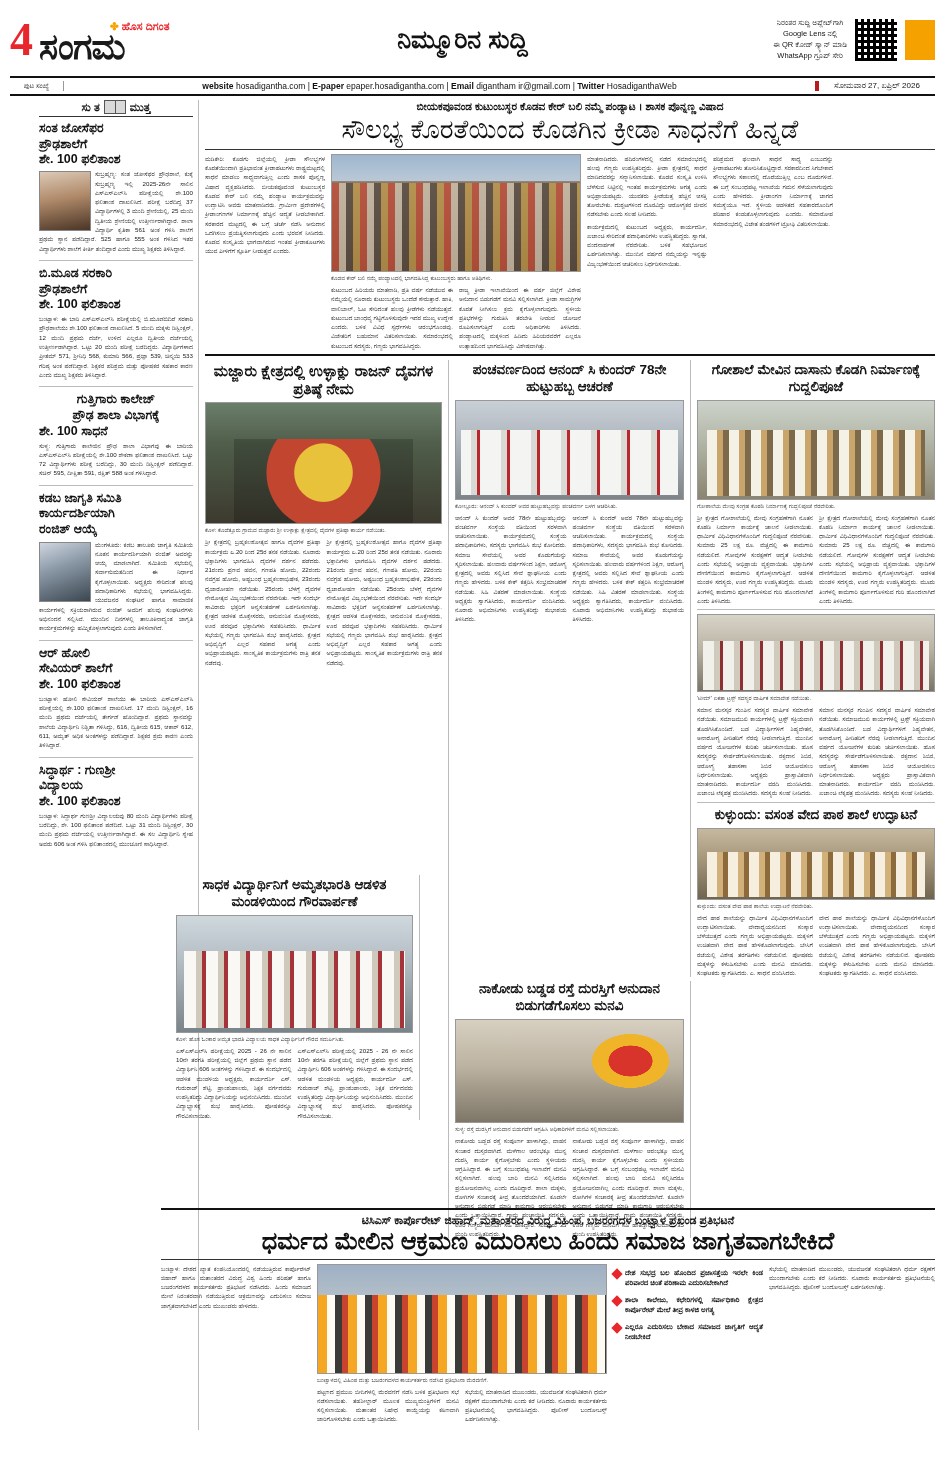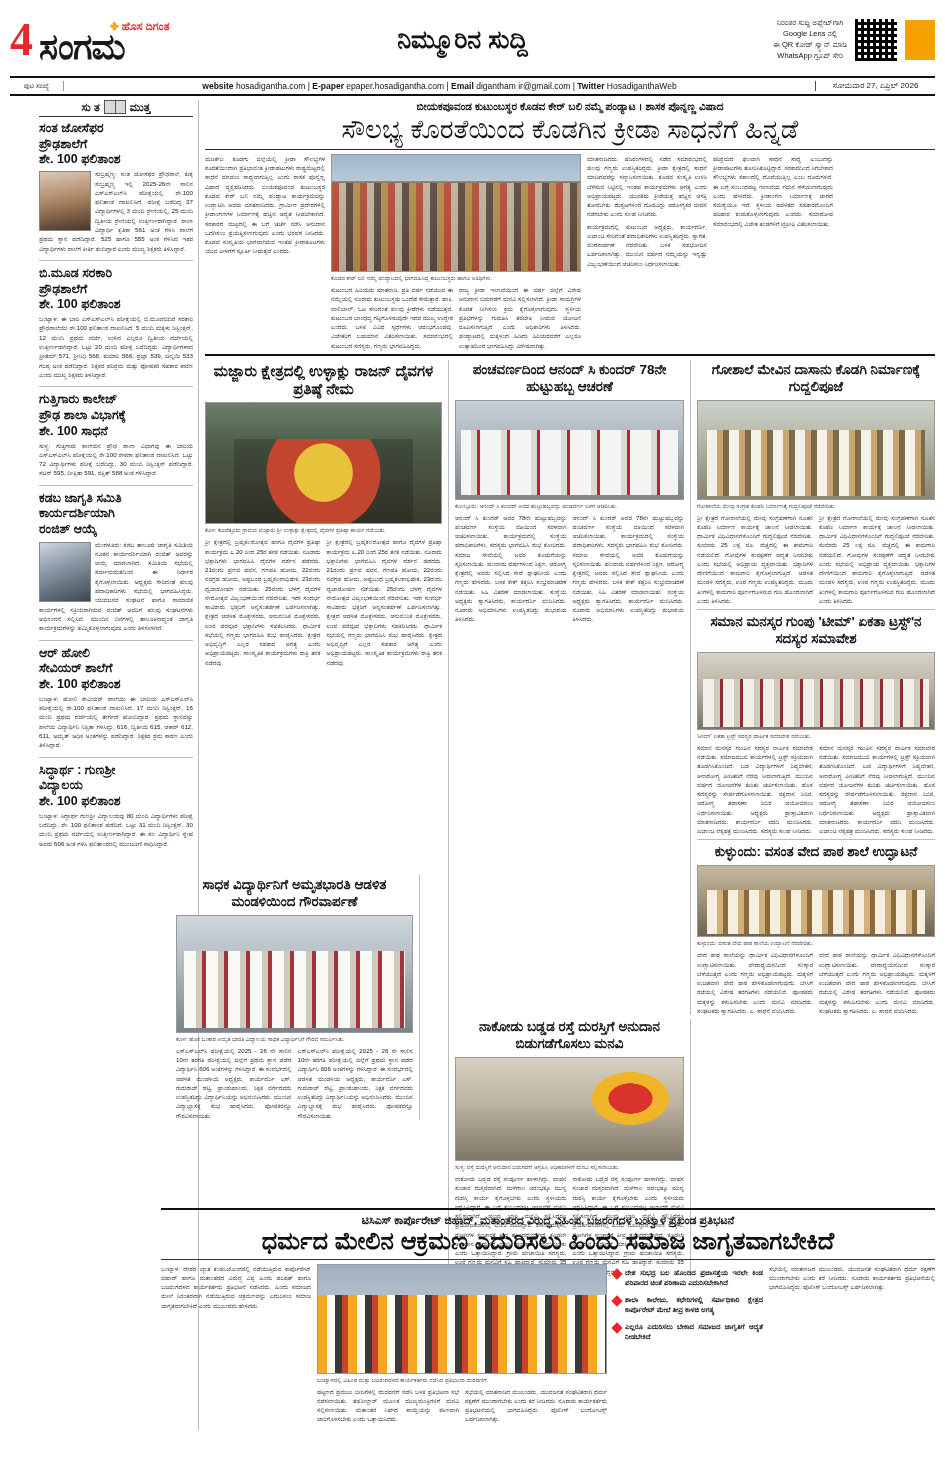--- a/index.html
+++ b/index.html
@@ -28,21 +28,21 @@
       repeating-linear-gradient(0deg,#000 0 3px,#fff 3px 6px),
       repeating-linear-gradient(90deg,#000 0 3px,transparent 3px 6px);
       background-blend-mode:multiply; border:2px solid #fff; }
   .mh-orange { width:30px; height:40px; background:#f5a100; }
 
   
   .infobar { display:flex; align-items:center; border-top:2px solid #111; border-bottom:2px solid #111; height:20px; font-size:8.5px; margin-top:2px; }
   .ib-left { width:54px; border-right:1px solid #999; text-align:center; font-size:7px; line-height:1.1; padding:1px; }
   .ib-mid { flex:1; text-align:center; }
   .ib-mid b { font-weight:bold; }
-  .ib-right { width:120px; text-align:center; border-left:1px solid #b91c1c; font-size:8px; }
+  .ib-right { width:120px; text-align:center; border-left:4px solid #b91c1c; font-size:8px; }
 
   
   .content { display:flex; margin-top:4px; height:1330px;margin-left:29px; }
   .col-left { width:160px; border-right:1px solid #bbb; padding-right:5px; }
   .col-main { flex:1; padding-left:6px; }
 
   
   .rail-head { display:flex; align-items:center; justify-content:center; gap:4px; border-bottom:1px solid #333; padding-bottom:2px; margin-bottom:4px; }
   .rail-head span { font-size:11px; font-weight:bold; }
   .book-ico { width:22px; height:14px; background:#d9d9d9; border:1px solid #555; position:relative; }
@@ -180,21 +180,21 @@
 
       <div class="rail-item">
         <div class="rail-title" style="white-space:pre-line;">ಬಿ.ಮೂಡ ಸರಕಾರಿ
 ಪ್ರೌಢಶಾಲೆಗೆ</div>
         <div class="rail-pct">ಶೇ. 100 ಫಲಿತಾಂಶ</div>
         <div class="rail-body">ಬಂಟ್ವಾಳ: ಈ ಬಾರಿ ಎಸ್‌ಎಸ್‌ಎಲ್‌ಸಿ ಪರೀಕ್ಷೆಯಲ್ಲಿ ಬಿ.ಮೂಡಬಿದಿರೆ ಸರಕಾರಿ ಪ್ರೌಢಶಾಲೆಯು ಶೇ.100 ಫಲಿತಾಂಶ ದಾಖಲಿಸಿದೆ. 5 ಮಂದಿ ಮಕ್ಕಳು ಡಿಸ್ಟಿಂಕ್ಷನ್, 12 ಮಂದಿ ಪ್ರಥಮ ದರ್ಜೆ, ಉಳಿದ ಎಲ್ಲರೂ ದ್ವಿತೀಯ ದರ್ಜೆಯಲ್ಲಿ ಉತ್ತೀರ್ಣರಾಗಿದ್ದಾರೆ. ಒಟ್ಟು 20 ಮಂದಿ ಪರೀಕ್ಷೆ ಬರೆದಿದ್ದರು. ವಿದ್ಯಾರ್ಥಿಗಳಾದ ಪ್ರೀತಮ್ 571, ಶ್ರೀನಿಧಿ 568, ಕುಮಾರಿ 566, ಪ್ರಜ್ಞಾ 539, ಚಿನ್ಮಯಿ 533 ಗರಿಷ್ಠ ಅಂಕ ಪಡೆದಿದ್ದಾರೆ. ಶಿಕ್ಷಕರ ಪರಿಶ್ರಮ ಮತ್ತು ಪೋಷಕರ ಸಹಕಾರ ಕಾರಣ ಎಂದು ಮುಖ್ಯ ಶಿಕ್ಷಕರು ತಿಳಿಸಿದ್ದಾರೆ.</div>
       </div>
       <div class="rail-sep"></div>
 
       <div class="rail-item">
-        <div class="rail-title" style="white-space:pre-line;">ಗುತ್ತಿಗಾರು ಕಾಲೇಜ್
+        <div class="rail-title" style="white-space:pre-line;text-align:center;">ಗುತ್ತಿಗಾರು ಕಾಲೇಜ್
 ಪ್ರೌಢ ಶಾಲಾ ವಿಭಾಗಕ್ಕೆ</div>
         <div class="rail-pct">ಶೇ. 100 ಸಾಧನೆ</div>
         <div class="rail-body">ಸುಳ್ಯ: ಗುತ್ತಿಗಾರು ಕಾಲೇಜಿನ ಪ್ರೌಢ ಶಾಲಾ ವಿಭಾಗವು ಈ ಬಾರಿಯ ಎಸ್‌ಎಸ್‌ಎಲ್‌ಸಿ ಪರೀಕ್ಷೆಯಲ್ಲಿ ಶೇ.100 ಶೇಕಡಾ ಫಲಿತಾಂಶ ದಾಖಲಿಸಿದೆ. ಒಟ್ಟು 72 ವಿದ್ಯಾರ್ಥಿಗಳು ಪರೀಕ್ಷೆ ಬರೆದಿದ್ದು, 30 ಮಂದಿ ಡಿಸ್ಟಿಂಕ್ಷನ್ ಪಡೆದಿದ್ದಾರೆ. ಸಚಿನ್ 595, ದೀಕ್ಷಿತಾ 591, ರಕ್ಷಿತ್ 588 ಅಂಕ ಗಳಿಸಿದ್ದಾರೆ.</div>
       </div>
       <div class="rail-sep"></div>
 
       <div class="rail-item">
         <div class="rail-title" style="white-space:pre-line;">ಕಡಬ ಜಾಗೃತಿ ಸಮಿತಿ
 ಕಾರ್ಯದರ್ಶಿಯಾಗಿ
 ರಂಜಿತ್ ಆಯ್ಕೆ</div>
@@ -298,21 +298,20 @@
                 <div class="colx">
                     <div class="body-text">ಶ್ರೀ ಕ್ಷೇತ್ರದ ಗೋಶಾಲೆಯಲ್ಲಿ ಮೇವು ಸಂಗ್ರಹಣೆಗಾಗಿ ನೂತನ ಕೊಠಡಿ ನಿರ್ಮಾಣ ಕಾರ್ಯಕ್ಕೆ ಚಾಲನೆ ನೀಡಲಾಯಿತು. ಧಾರ್ಮಿಕ ವಿಧಿವಿಧಾನಗಳೊಂದಿಗೆ ಗುದ್ದಲಿಪೂಜೆ ನೆರವೇರಿತು. ಸುಮಾರು 25 ಲಕ್ಷ ರೂ. ವೆಚ್ಚದಲ್ಲಿ ಈ ಕಾಮಗಾರಿ ನಡೆಯಲಿದೆ. ಗೋವುಗಳ ಸಂರಕ್ಷಣೆಗೆ ಆದ್ಯತೆ ನೀಡಬೇಕು ಎಂದು ಸಭೆಯಲ್ಲಿ ಅಭಿಪ್ರಾಯ ವ್ಯಕ್ತವಾಯಿತು. ಭಕ್ತಾದಿಗಳ ದೇಣಿಗೆಯಿಂದ ಕಾಮಗಾರಿ ಕೈಗೊಳ್ಳಲಾಗುತ್ತಿದೆ. ಆಡಳಿತ ಮಂಡಳಿ ಸದಸ್ಯರು, ಊರ ಗಣ್ಯರು ಉಪಸ್ಥಿತರಿದ್ದರು. ಮೂರು ತಿಂಗಳಲ್ಲಿ ಕಾಮಗಾರಿ ಪೂರ್ಣಗೊಳಿಸುವ ಗುರಿ ಹೊಂದಲಾಗಿದೆ ಎಂದು ತಿಳಿಸಿದರು.</div>
                   </div>
                 <div class="colx">
                     <div class="body-text">ಶ್ರೀ ಕ್ಷೇತ್ರದ ಗೋಶಾಲೆಯಲ್ಲಿ ಮೇವು ಸಂಗ್ರಹಣೆಗಾಗಿ ನೂತನ ಕೊಠಡಿ ನಿರ್ಮಾಣ ಕಾರ್ಯಕ್ಕೆ ಚಾಲನೆ ನೀಡಲಾಯಿತು. ಧಾರ್ಮಿಕ ವಿಧಿವಿಧಾನಗಳೊಂದಿಗೆ ಗುದ್ದಲಿಪೂಜೆ ನೆರವೇರಿತು. ಸುಮಾರು 25 ಲಕ್ಷ ರೂ. ವೆಚ್ಚದಲ್ಲಿ ಈ ಕಾಮಗಾರಿ ನಡೆಯಲಿದೆ. ಗೋವುಗಳ ಸಂರಕ್ಷಣೆಗೆ ಆದ್ಯತೆ ನೀಡಬೇಕು ಎಂದು ಸಭೆಯಲ್ಲಿ ಅಭಿಪ್ರಾಯ ವ್ಯಕ್ತವಾಯಿತು. ಭಕ್ತಾದಿಗಳ ದೇಣಿಗೆಯಿಂದ ಕಾಮಗಾರಿ ಕೈಗೊಳ್ಳಲಾಗುತ್ತಿದೆ. ಆಡಳಿತ ಮಂಡಳಿ ಸದಸ್ಯರು, ಊರ ಗಣ್ಯರು ಉಪಸ್ಥಿತರಿದ್ದರು. ಮೂರು ತಿಂಗಳಲ್ಲಿ ಕಾಮಗಾರಿ ಪೂರ್ಣಗೊಳಿಸುವ ಗುರಿ ಹೊಂದಲಾಗಿದೆ ಎಂದು ತಿಳಿಸಿದರು.</div>
                   </div>
               </div>
               <div class="rule-thin"></div>
 
               <div>
-                <div class="sec-head-sm">ಸಮಾನ ಮನಸ್ಕರ ಗುಂಪು 'ಟೀಮ್' ಏಕತಾ ಟ್ರಸ್ಟ್'ನ ಸದಸ್ಯರ ಸಮಾವೇಶ</div>
                 <div class="photo p-group" style="height:78px;"></div>
                 <div class="cap">'ಟೀಮ್' ಏಕತಾ ಟ್ರಸ್ಟ್ ಸದಸ್ಯರ ವಾರ್ಷಿಕ ಸಮಾವೇಶ ನಡೆಯಿತು.</div>
                 <div class="cols3" style="margin-top:3px;">
                   <div class="colx">
                       <div class="body-text">ಸಮಾನ ಮನಸ್ಕರ ಗುಂಪಿನ ಸದಸ್ಯರ ವಾರ್ಷಿಕ ಸಮಾವೇಶ ನಡೆಯಿತು. ಸಮಾಜಮುಖಿ ಕಾರ್ಯಗಳಲ್ಲಿ ಟ್ರಸ್ಟ್ ಸಕ್ರಿಯವಾಗಿ ತೊಡಗಿಸಿಕೊಂಡಿದೆ. ಬಡ ವಿದ್ಯಾರ್ಥಿಗಳಿಗೆ ಶಿಷ್ಯವೇತನ, ಅನಾರೋಗ್ಯ ಪೀಡಿತರಿಗೆ ನೆರವು ನೀಡಲಾಗುತ್ತಿದೆ. ಮುಂದಿನ ವರ್ಷದ ಯೋಜನೆಗಳ ಕುರಿತು ಚರ್ಚಿಸಲಾಯಿತು. ಹೊಸ ಸದಸ್ಯರನ್ನು ಸೇರ್ಪಡೆಗೊಳಿಸಲಾಯಿತು. ರಕ್ತದಾನ ಶಿಬಿರ, ಆರೋಗ್ಯ ತಪಾಸಣಾ ಶಿಬಿರ ಆಯೋಜಿಸಲು ನಿರ್ಧರಿಸಲಾಯಿತು. ಅಧ್ಯಕ್ಷರು ಪ್ರಾಸ್ತಾವಿಕವಾಗಿ ಮಾತನಾಡಿದರು. ಕಾರ್ಯದರ್ಶಿ ವರದಿ ಮಂಡಿಸಿದರು. ಖಜಾಂಚಿ ಲೆಕ್ಕಪತ್ರ ಮಂಡಿಸಿದರು. ಸದಸ್ಯರು ಸಲಹೆ ನೀಡಿದರು.</div>
                     </div>
                   <div class="colx">
                       <div class="body-text">ಸಮಾನ ಮನಸ್ಕರ ಗುಂಪಿನ ಸದಸ್ಯರ ವಾರ್ಷಿಕ ಸಮಾವೇಶ ನಡೆಯಿತು. ಸಮಾಜಮುಖಿ ಕಾರ್ಯಗಳಲ್ಲಿ ಟ್ರಸ್ಟ್ ಸಕ್ರಿಯವಾಗಿ ತೊಡಗಿಸಿಕೊಂಡಿದೆ. ಬಡ ವಿದ್ಯಾರ್ಥಿಗಳಿಗೆ ಶಿಷ್ಯವೇತನ, ಅನಾರೋಗ್ಯ ಪೀಡಿತರಿಗೆ ನೆರವು ನೀಡಲಾಗುತ್ತಿದೆ. ಮುಂದಿನ ವರ್ಷದ ಯೋಜನೆಗಳ ಕುರಿತು ಚರ್ಚಿಸಲಾಯಿತು. ಹೊಸ ಸದಸ್ಯರನ್ನು ಸೇರ್ಪಡೆಗೊಳಿಸಲಾಯಿತು. ರಕ್ತದಾನ ಶಿಬಿರ, ಆರೋಗ್ಯ ತಪಾಸಣಾ ಶಿಬಿರ ಆಯೋಜಿಸಲು ನಿರ್ಧರಿಸಲಾಯಿತು. ಅಧ್ಯಕ್ಷರು ಪ್ರಾಸ್ತಾವಿಕವಾಗಿ ಮಾತನಾಡಿದರು. ಕಾರ್ಯದರ್ಶಿ ವರದಿ ಮಂಡಿಸಿದರು. ಖಜಾಂಚಿ ಲೆಕ್ಕಪತ್ರ ಮಂಡಿಸಿದರು. ಸದಸ್ಯರು ಸಲಹೆ ನೀಡಿದರು.</div>
                     </div>
                 </div>

